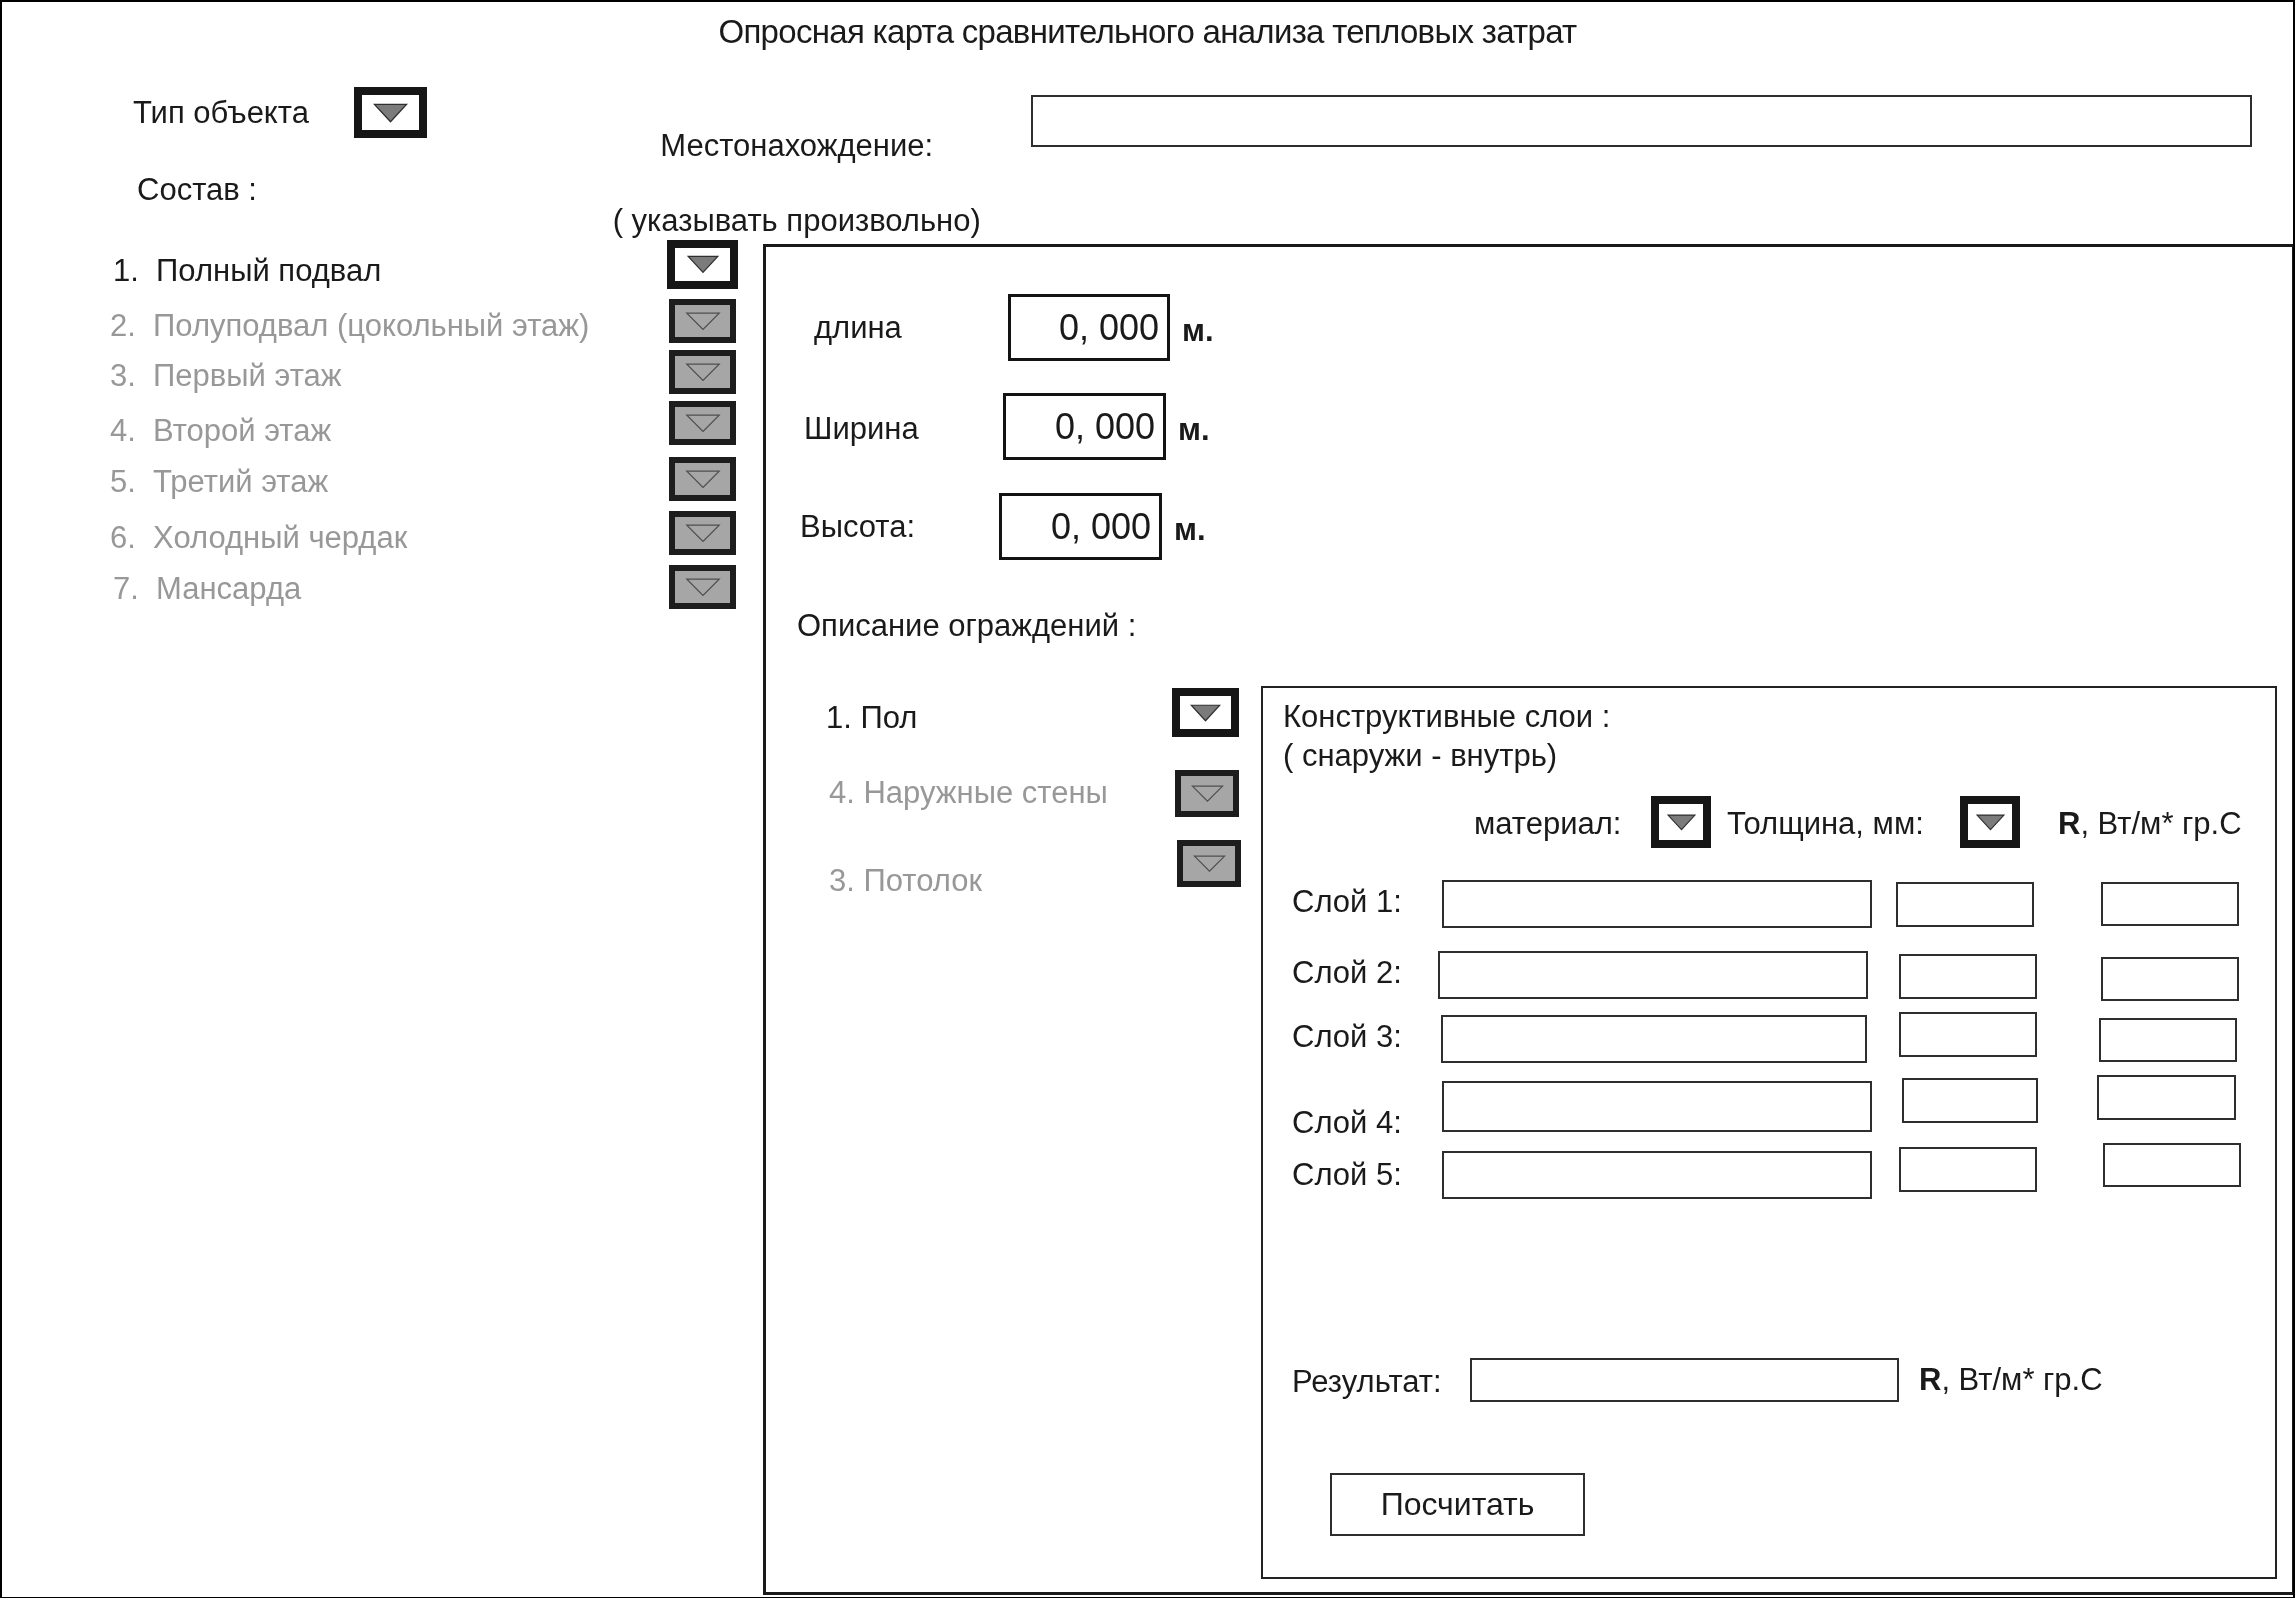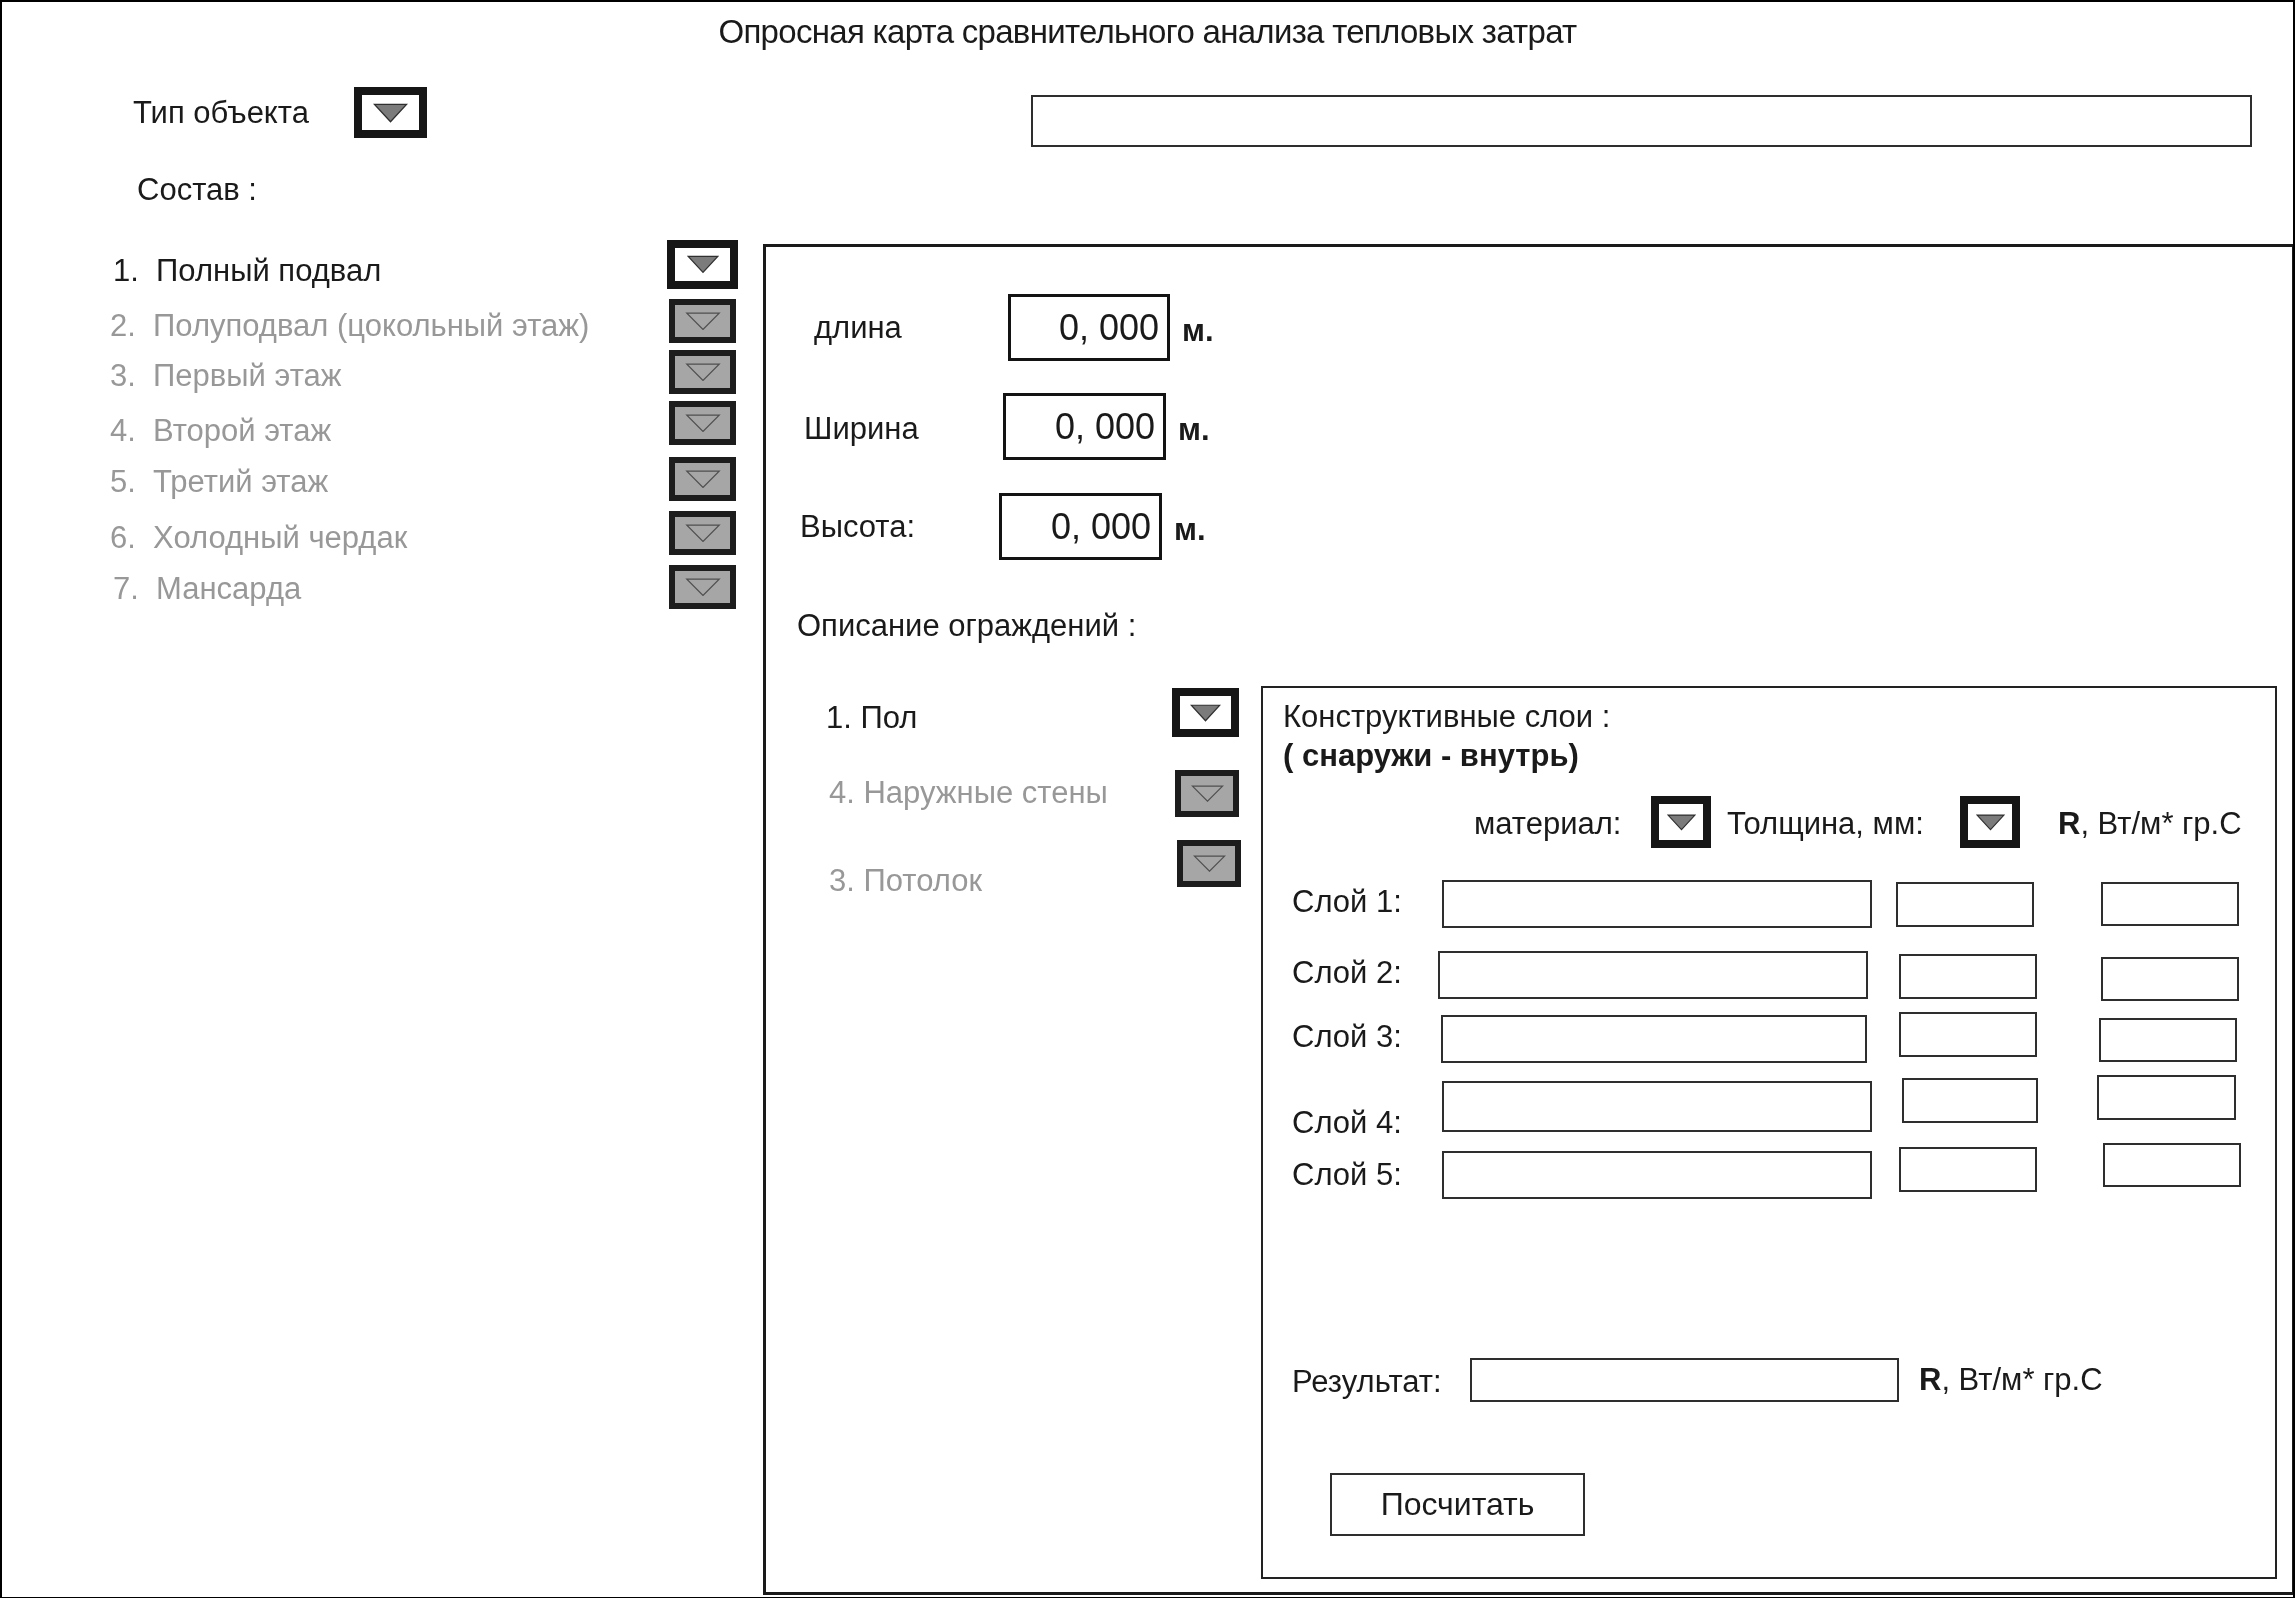--- a/index.html
+++ b/index.html
@@ -39,20 +39,24 @@
 
   <div class="title">Опросная карта сравнительного анализа тепловых затрат</div>
 
   <span class="lbl" style="left:131px;top:93px;">Тип объекта</span>
   <div class="dd active" style="left:352px;top:85px;width:73px;height:51px;">
     <svg class="tri-active" width="35" height="20" viewBox="0 0 52 30">
         <polygon points="2,2 50,2 26,28"></polygon>
       </svg>
   </div>
 
+  <div class="center2" style="left:567px;top:87px;width:421px;">
+    <span>Местонахождение:</span><br>
+    <span>( указывать произвольно)</span>
+  </div>
   <input class="field" style="left: 1029px; top: 93px; width: 1221px; height: 52px; border-width: 2.7px;" value="">
 
   <span class="lbl" style="left:135px;top:170px;">Состав :</span>
 
   <span class="lbl" style="left:111px;top:251px;">1.  Полный подвал</span>
   <span class="lbl gray" style="left:108px;top:306px;">2.  Полуподвал (цокольный этаж)</span>
   <span class="lbl gray" style="left:108px;top:356px;">3.  Первый этаж</span>
   <span class="lbl gray" style="left:108px;top:411px;">4.  Второй этаж</span>
   <span class="lbl gray" style="left:108px;top:462px;">5.  Третий этаж</span>
   <span class="lbl gray" style="left:108px;top:518px;">6.  Холодный чердак</span>
@@ -133,21 +137,21 @@
   <span class="lbl gray" style="left:827px;top:845px;margin-top:16px;">3. Потолок</span>
   <div class="dd idle" style="left:1175px;top:838px;width:64px;height:47px;">
     <svg class="tri-idle" width="33" height="17.4" viewBox="0 0 56 30">
         <polygon points="2,2 54,2 28,28"></polygon>
       </svg>
   </div>
 
   <div class="panel-layers"></div>
 
   <span class="lbl" style="left:1281px;top:697px;">Конструктивные слои :</span>
-  <span class="lbl" style="left:1281px;top:736px;font-weight:bold;">( снаружи - внутрь)</span>
+  <span class="lbl" style="left:1281px;top:736px;">( снаружи - внутрь)</span>
 
   <span class="lbl" style="left:1472px;top:804px;">материал:</span>
   <div class="dd active" style="left:1649px;top:794px;width:60px;height:52px;">
     <svg class="tri-active" width="29" height="18.7" viewBox="0 0 52 30">
         <polygon points="2,2 50,2 26,28"></polygon>
       </svg>
   </div>
   <span class="lbl" style="left:1725px;top:804px;">Толщина, мм:</span>
   <div class="dd active" style="left:1958px;top:794px;width:60px;height:52px;">
     <svg class="tri-active" width="29" height="18.7" viewBox="0 0 52 30">

